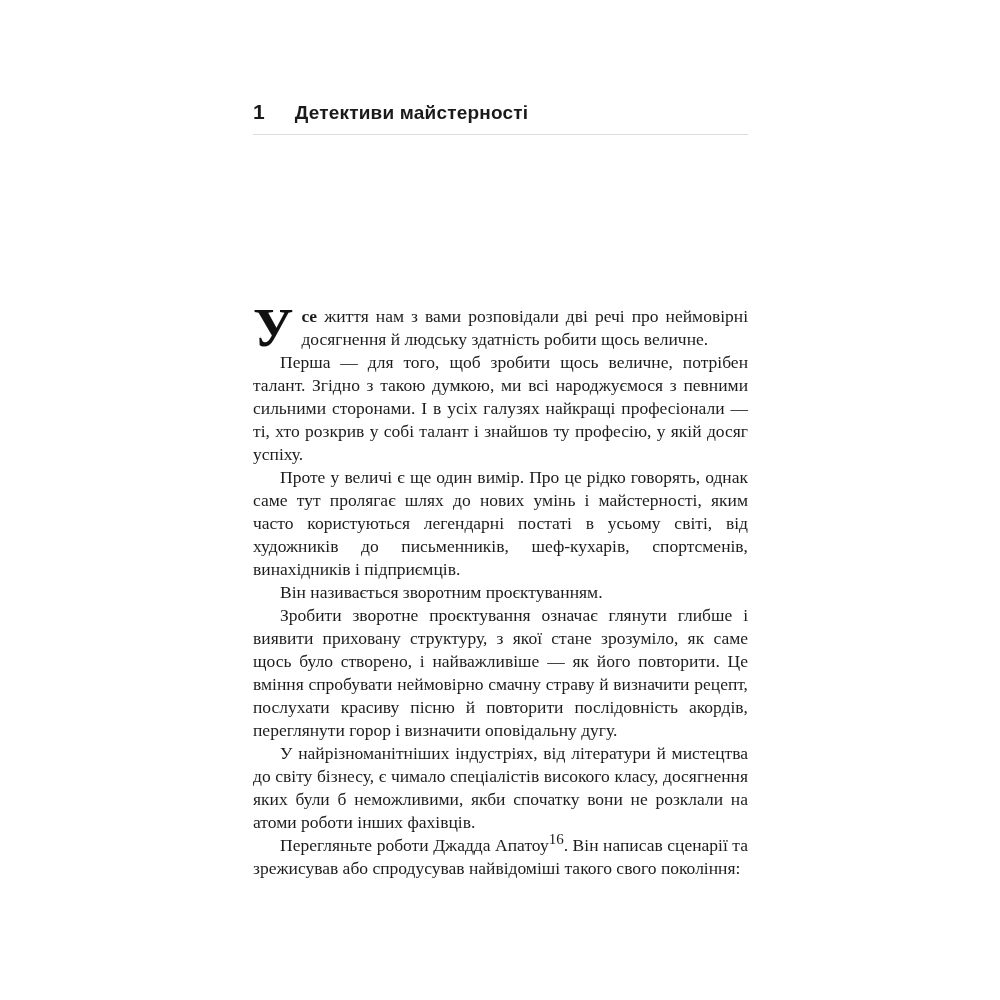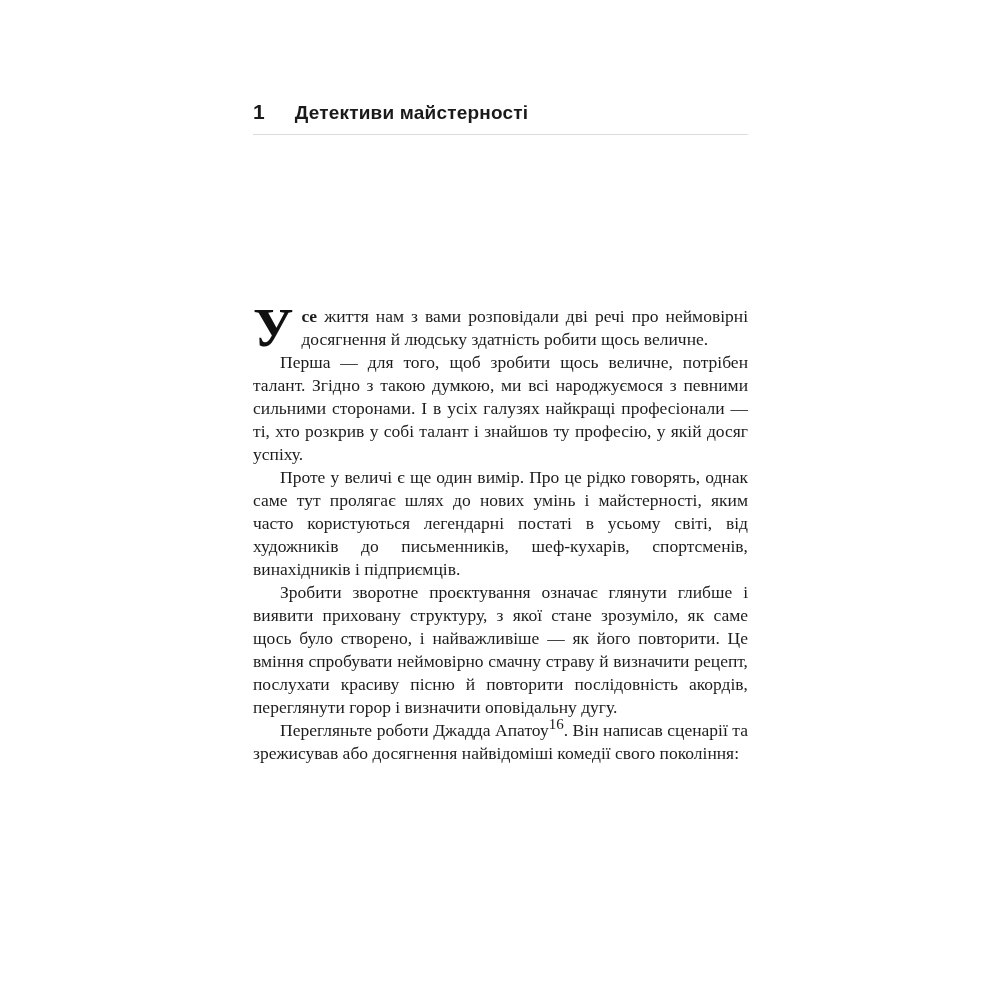--- a/index.html
+++ b/index.html
@@ -83,21 +83,23 @@
     </div>
 
     <div class="body-text">
 
       <p class="opening">
         <span class="drop-cap">У</span><span class="opening-bold">се</span><span> життя нам з вами розповідали дві речі про неймовірні досягнення й людську здатність робити щось величне.</span>
       </p>
 
       <p class="indent">Перша — для того, щоб зробити щось величне, потрібен талант. Згідно з такою думкою, ми всі народжуємося з певними сильними сторонами. І в усіх галузях найкращі професіонали — ті, хто розкрив у собі талант і знайшов ту професію, у якій досяг успіху.</p>
       <p class="indent">Проте у величі є ще один вимір. Про це рідко говорять, однак саме тут пролягає шлях до нових умінь і майстерності, яким часто користуються легендарні постаті в усьому світі, від художників до письменників, шеф-кухарів, спортсменів, винахідників і підприємців.</p>
+      <p class="indent">Він називається зворотним проєктуванням.</p>
       <p class="indent">Зробити зворотне проєктування означає глянути глибше і виявити приховану структуру, з якої стане зрозуміло, як саме щось було створено, і найважливіше — як його повторити. Це вміння спробувати неймовірно смачну страву й визначити рецепт, послухати красиву пісню й повторити послідовність акордів, переглянути горор і визначити оповідальну дугу.</p>
+      <p class="indent">У найрізноманітніших індустріях, від літератури й мистецтва до світу бізнесу, є чимало спеціалістів високого класу, досягнення яких були б неможливими, якби спочатку вони не розклали на атоми роботи інших фахівців.</p>
 
       <p class="indent">
-        <span>Перегляньте роботи Джадда Апатоу</span><sup class="footnote">16</sup><span>. Він написав сценарії та зрежисував або досягнення найвідоміші комедії свого покоління:</span>
+        <span>Перегляньте роботи Джадда Апатоу</span><sup class="footnote">16</sup><span>. Він написав сценарії та зрежисував або спродусував найвідоміші такого свого покоління:</span>
       </p>
 
     </div>
   </div>
 </div>
 
 </body></html>

